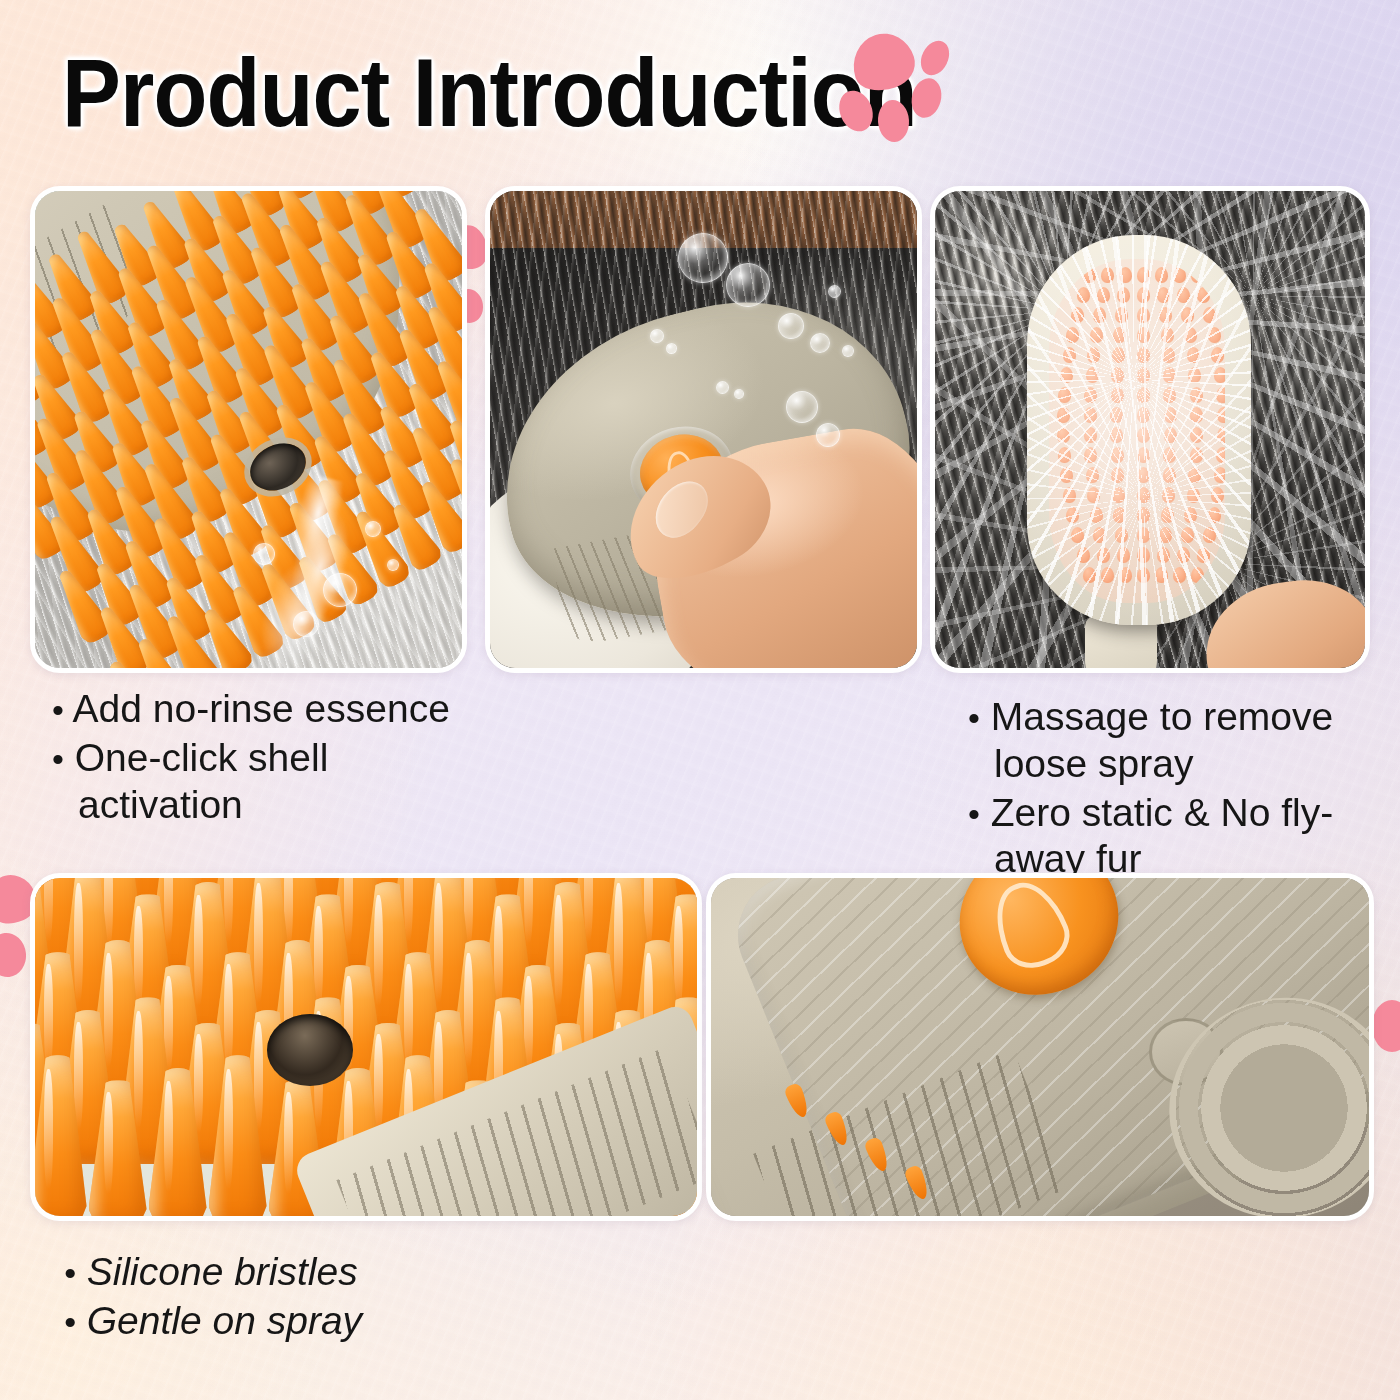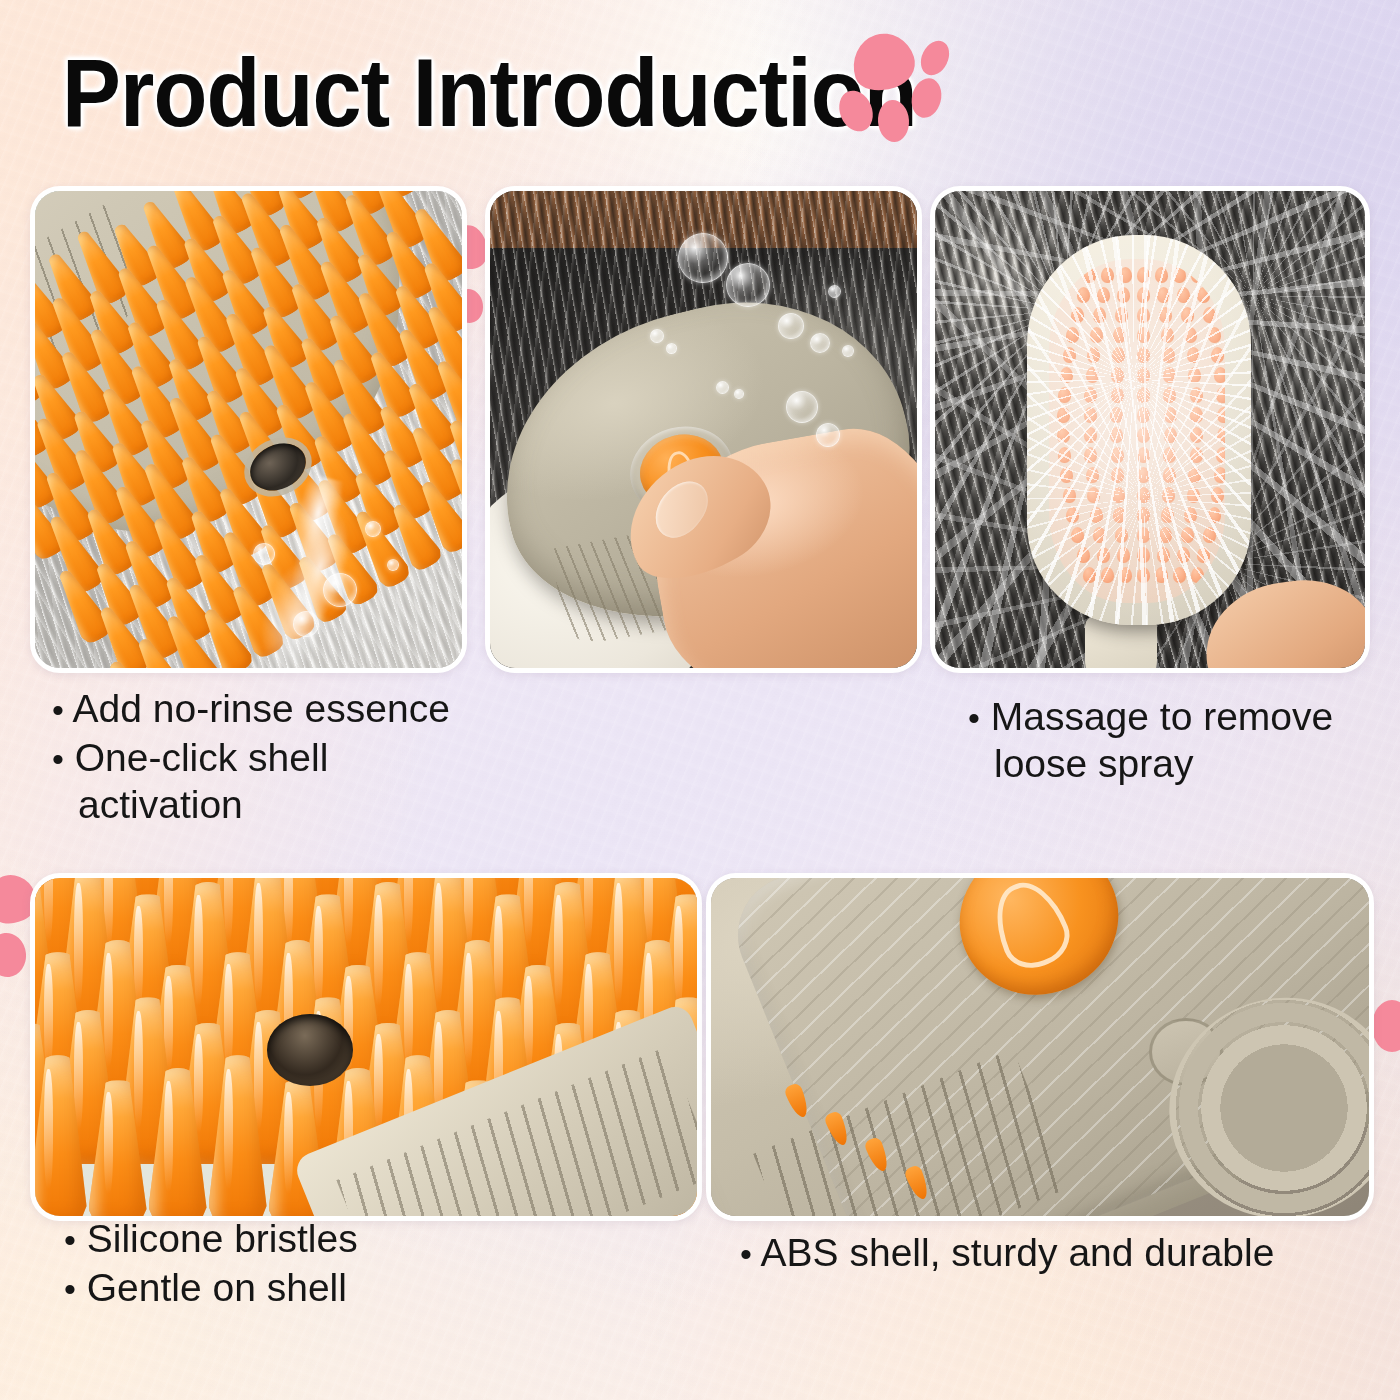--- a/index.html
+++ b/index.html
@@ -111,21 +111,21 @@
   
   #panel-1 { left:30px;  top:186px;  width:437px; height:487px; }
   #panel-2 { left:485px; top:186px;  width:437px; height:487px; }
   #panel-3 { left:930px; top:186px;  width:440px; height:487px; }
   #panel-4 { left:30px;  top:873px;  width:672px; height:348px; }
   #panel-5 { left:706px; top:873px;  width:668px; height:348px; }
 
   #caption-1 { left:52px;  top:686px; width:420px; }
   #caption-2 { left:516px; top:694px; width:400px; }
   #caption-3 { left:968px; top:694px; width:400px; }
-  #caption-4 { left:64px;  top:1216px; width:450px; }
+  #caption-4 { left:64px;  top:1249px; width:450px;font-style:italic; }
   #caption-5 { left:740px; top:1230px; width:560px; }
 
   
   .fur-white {
     position:absolute; inset:0;
     background:
       radial-gradient(ellipse 60% 50% at 70% 75%, #f2f1ee 0%, #d8d6d2 70%, #c2c0bc 100%),
       linear-gradient(140deg,#e7e6e2 0%, #cfcdc8 100%);
   }
   .fur-strands {
@@ -831,20 +831,21 @@
             <div class="dot3" style="left: 124px; top: 308px;"></div>
             <div class="dot3" style="left: 142px; top: 308px;"></div>
           </div>
         <div class="hairmat"></div>
       </div>
       <div class="finger3"></div>
     </div>
   </div>
   <div class="caption" id="caption-3">
     <span class="li"><span class="bullet">•</span> <span>Massage to remove loose spray</span></span>
+    <span class="li"><span class="bullet">•</span> <span>Zero static &amp; No fly-away fur</span></span>
   </div>
 
   <div class="panel" id="panel-4">
     <div class="scene">
       <div class="scene4-bg"></div>
       <div class="nozzle4"></div>
       <div class="bfield" id="bf4">
           <div class="brow" style="top: 0px; left: -10px;">
             <div class="bigspike" style="left: 0px; height: 137.6px; width: 58px;"></div>
             <div class="bigspike" style="left: 60px; height: 150.232px; width: 58px;"></div>
@@ -931,37 +932,34 @@
           </div>
         </div>
       <div class="edge4-lip"></div>
       <div class="edge4">
         <div class="edge4-ribs"></div>
       </div>
     </div>
   </div>
   <div class="caption" id="caption-4">
     <span class="li"><span class="bullet">•</span> <span>Silicone bristles</span></span>
-    <span class="li"><span class="bullet">•</span> <span>Gentle on shell</span></span>
+    <span class="li"><span class="bullet">•</span> <span>Gentle on spray</span></span>
   </div>
 
   <div class="panel" id="panel-5">
     <div class="scene">
       <div class="scene5-bg"></div>
       <div class="body5"></div>
       <div class="teeth5"></div>
       <div class="otip" style="left:78px;bottom:98px;transform:rotate(-22deg);"></div>
       <div class="otip" style="left:118px;bottom:70px;transform:rotate(-22deg);"></div>
       <div class="otip" style="left:158px;bottom:44px;transform:rotate(-22deg);"></div>
       <div class="otip" style="left:198px;bottom:16px;transform:rotate(-22deg);"></div>
       <div class="rail5">
         <div class="rail5-lines"></div>
       </div>
       <div class="btn5"></div>
       <div class="circ5"></div>
       <div class="ring5"></div>
     </div>
   </div>
-  <div class="caption" id="caption-5">
-    <span class="li"><span class="bullet">•</span> <span>ABS shell, sturdy and durable</span></span>
-  </div>
 
 </div>
 
 </body></html>

